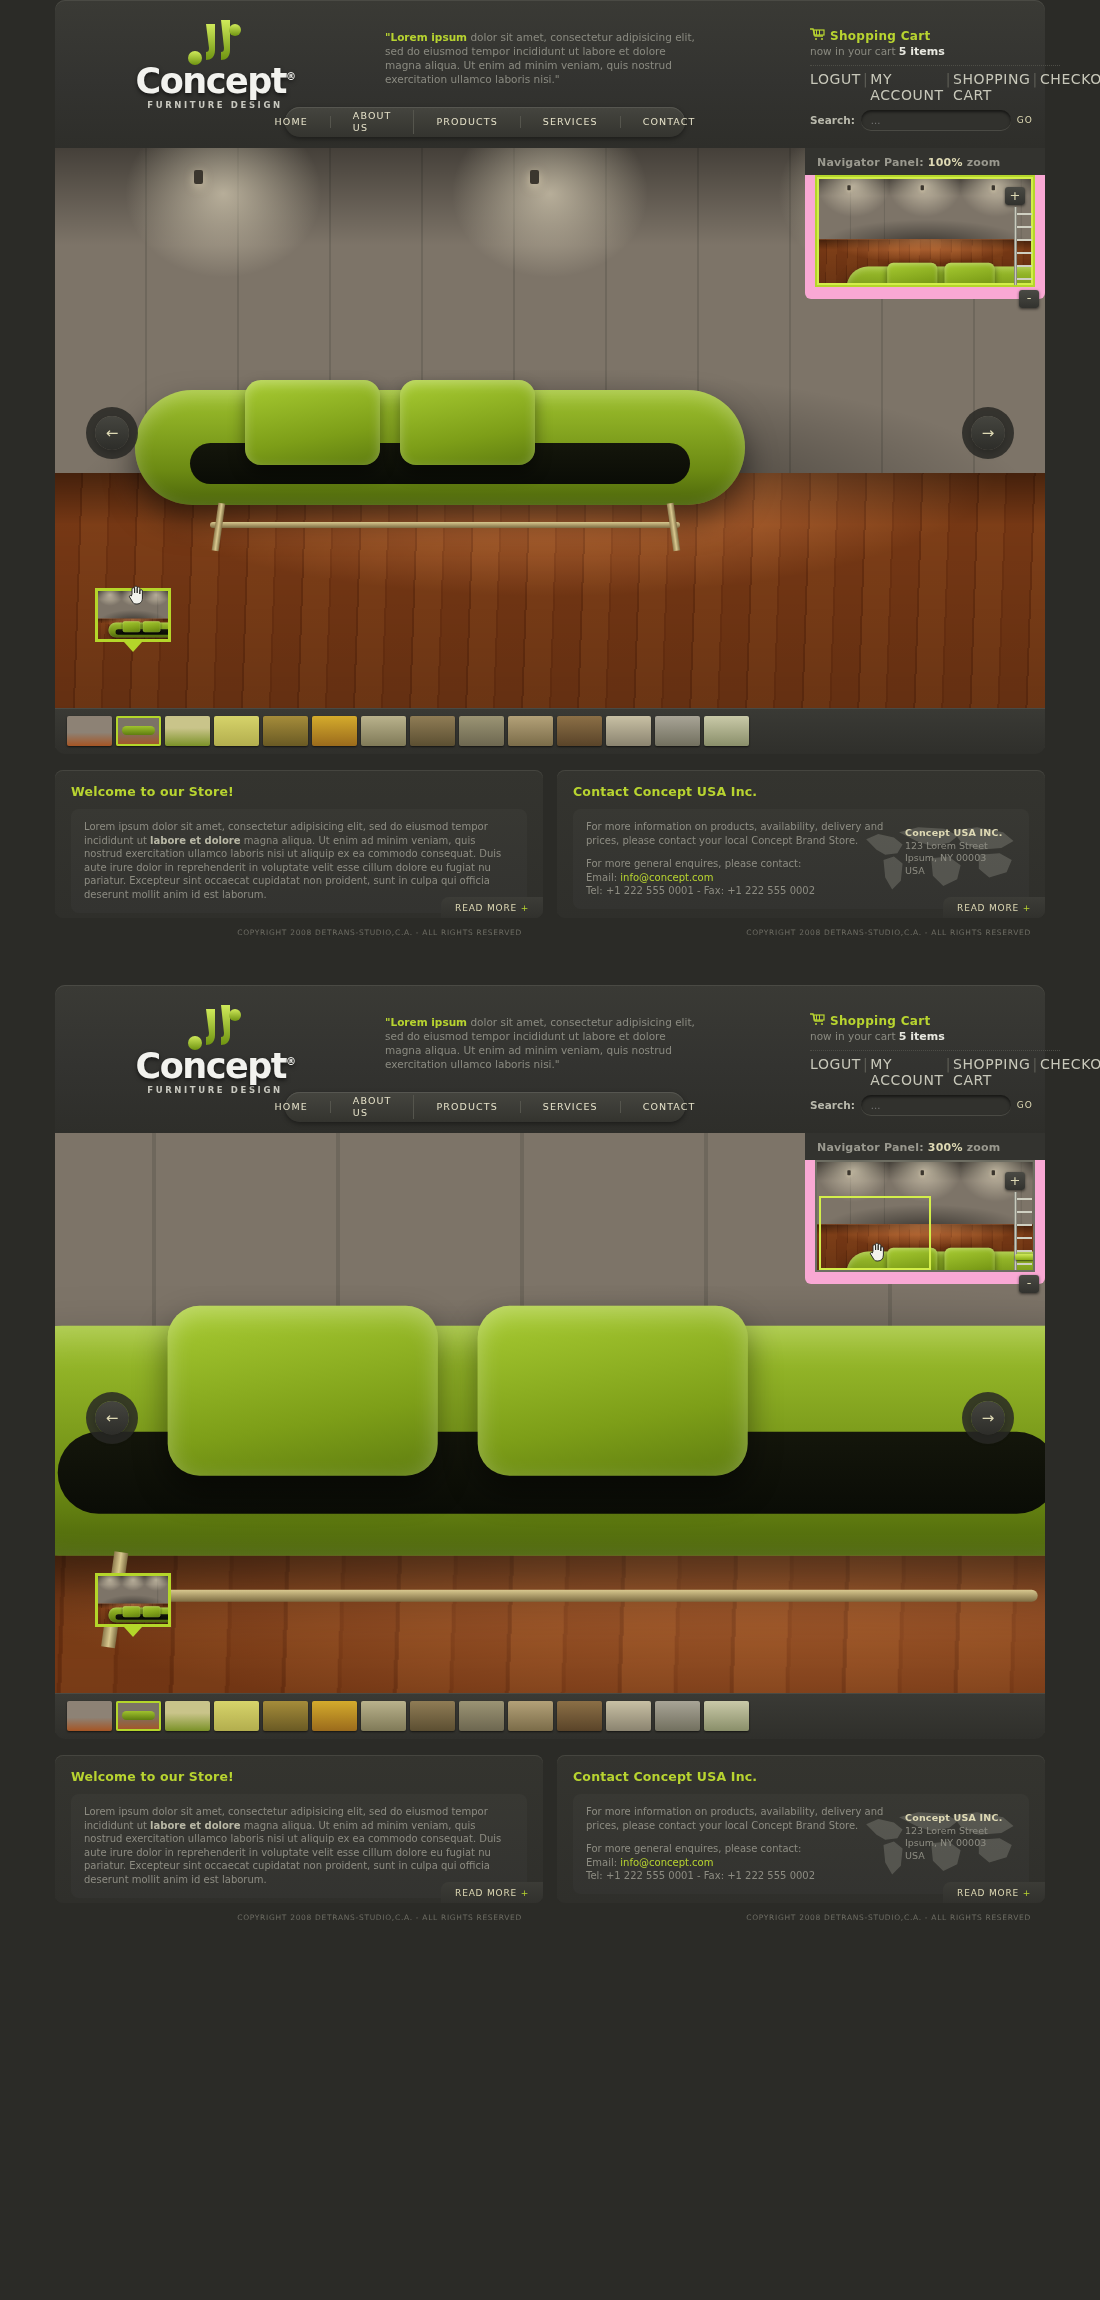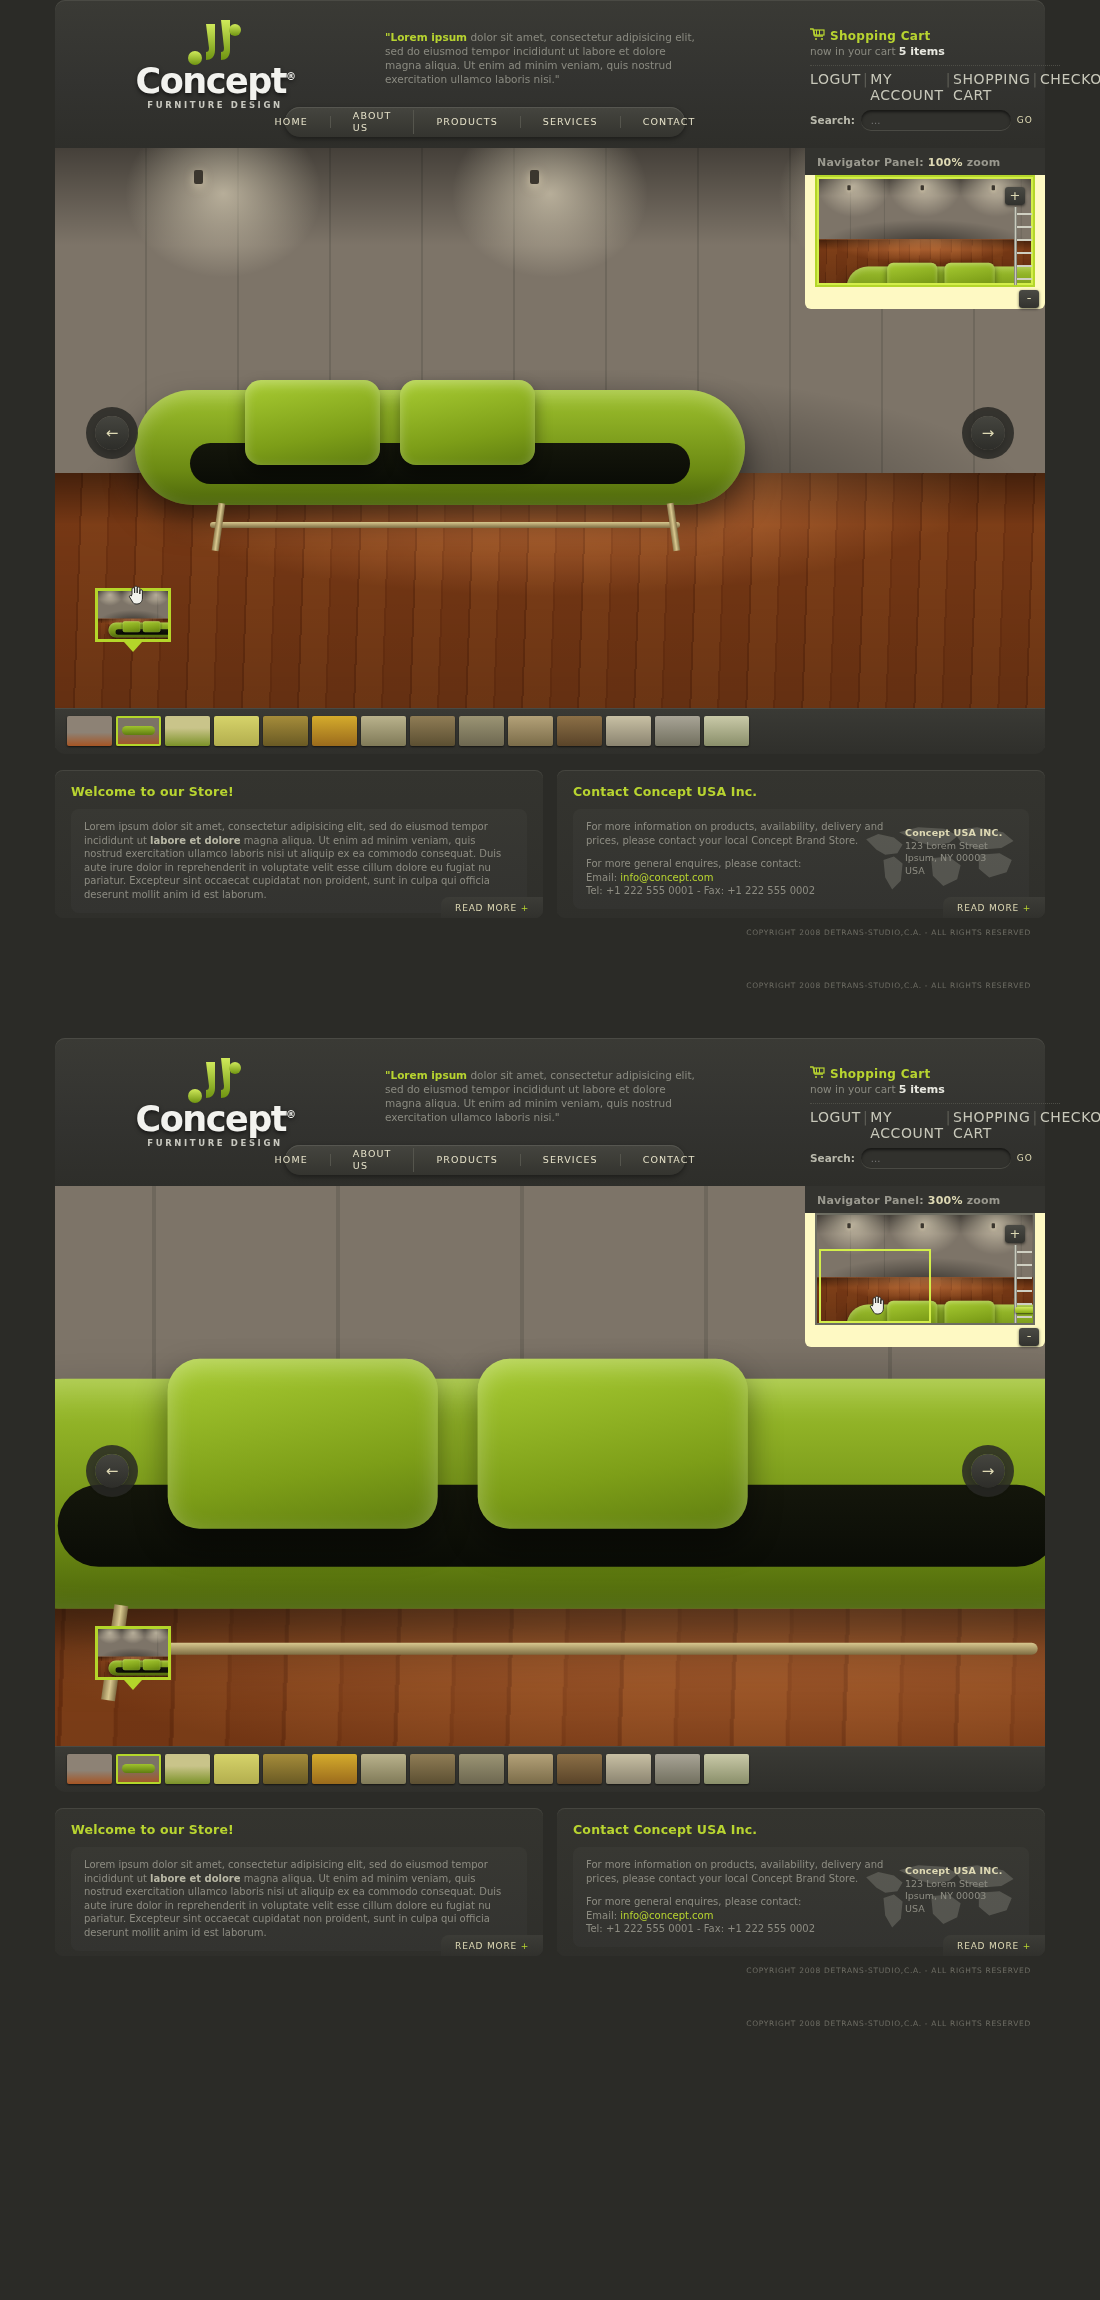--- a/index.html
+++ b/index.html
@@ -168,21 +168,21 @@
   .nav-track { position:absolute; left:9px; top:20px; width:3px; bottom:-4px;
     background:linear-gradient(90deg,#6f6f66,#c9c9bb,#6f6f66); }
   .nav-tick { position:absolute; left:3px; width:15px; height:2px; background:#cfcfc1; }
   .nav-handle { position:absolute; left:1px; width:19px; height:6px; border-radius:2px;
     background:linear-gradient(180deg,#cfe95a,#89ad15); box-shadow:0 1px 2px rgba(0,0,0,.6); cursor:pointer; }
   .nav-minus {
     position:absolute; right:6px; width:20px; height:18px; background:linear-gradient(180deg,#4a4a44,#32322e);
     border-radius:3px; color:#ded9b4; font-size:13px; line-height:15px; text-align:center;
     box-shadow:0 1px 3px rgba(0,0,0,.6); cursor:pointer;
   }
-  .nav-panel-bg { background:#fef9c3; border-radius:0 0 6px 6px; padding-bottom:12px; }
+  .nav-panel-bg { background:#f9a8d4; border-radius:0 0 6px 6px; padding-bottom:2px; }
 
   .hand-cursor { position:absolute; width:16px; height:20px; z-index:9; }
 
   
   .sel-marker {
     position:absolute; width:76px; height:54px; border:3px solid #b4d62a; z-index:5;
     overflow:hidden; background:#333;
   }
   .sel-marker .scene { }
   .sel-arrow {
@@ -225,21 +225,21 @@
     position:absolute; right:0; bottom:0; background:linear-gradient(180deg,#3c3c37,#31312d);
     border-radius:8px 0 8px 0; padding:6px 14px 5px; font-size:9px; letter-spacing:.8px;
     color:#ded9b4; cursor:pointer;
   }
   .readmore i { color:#b8d430; font-style:normal; }
   .worldmap { position:absolute; right:6px; top:6px; width:175px; height:78px; opacity:.22; }
   .addr { position:absolute; right:14px; top:18px; width:110px; font-size:9.5px; line-height:12.5px; color:#8d8c82; }
   .addr b { color:#ded9b4; font-size:9.5px; letter-spacing:.2px; }
   .contact-left { width:300px; }
 
-  .copyrow { margin:0 55px; display:flex; gap:20px;flex-direction:column; }
+  .copyrow { margin:0 55px; display:flex; gap:28px; }
   .copy {
     flex:1; text-align:right; font-size:7.5px; letter-spacing:.7px; color:#6e6d64;
     padding:10px 14px 14px 0;
   }
   .gap { height:34px; }
 </style>
 </head>
 <body>
 
 <div class="page">

